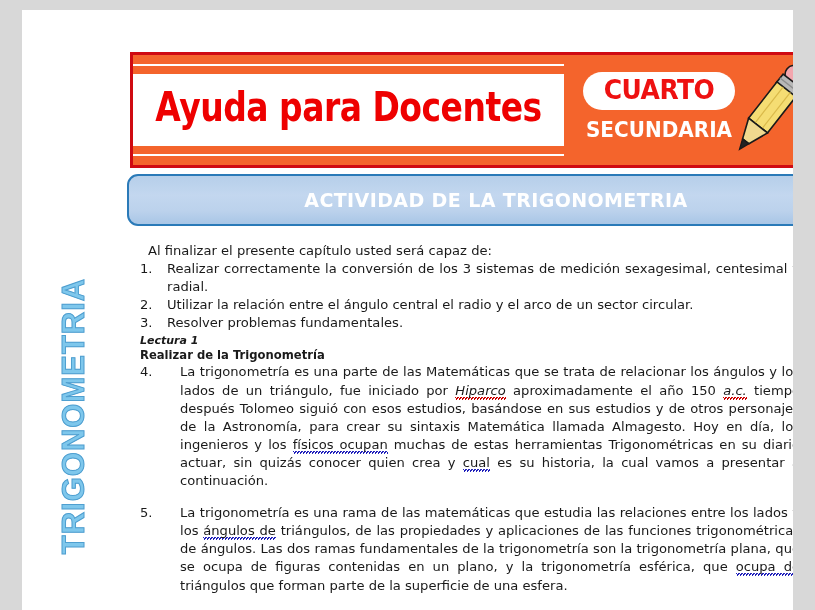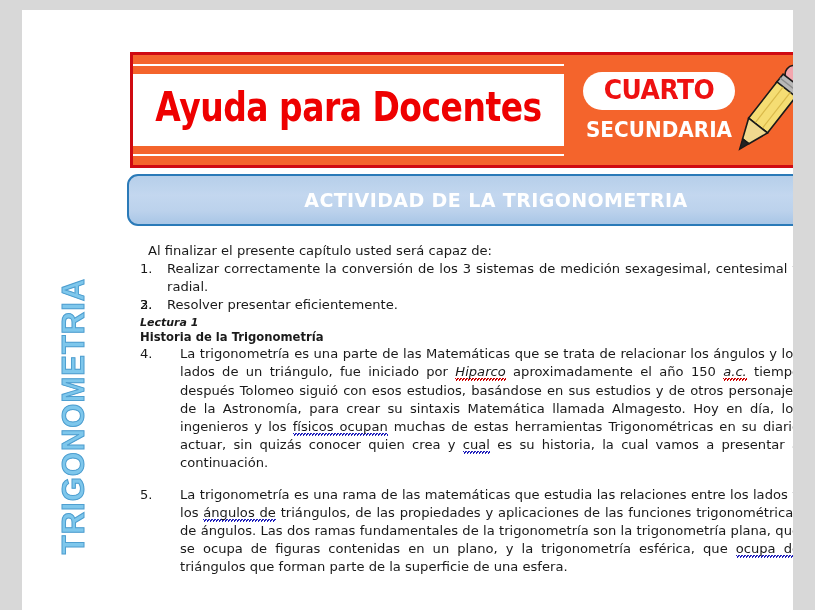--- a/index.html
+++ b/index.html
@@ -285,29 +285,29 @@
 
     <div class="body-text">
 
       <div class="lead">Al finalizar el presente capítulo usted será capaz de:</div>
 
       <div class="olist">
         <div class="li">
           <span class="num">1.</span><span>Realizar correctamente la conversión de los 3 sistemas de medición sexagesimal, centesimal y radial.</span>
         </div>
         <div class="li">
-          <span class="num">2.</span>
+          <span class="num">2.</span><span>Utilizar la relación entre el ángulo central el radio y el arco de un sector circular.</span>
         </div>
         <div class="li">
-          <span class="num">3.</span><span>Resolver presentar eficientemente.</span>
+          <span class="num">3.</span><span>Resolver problemas fundamentales.</span>
         </div>
       </div>
 
       <div class="lectura">Lectura 1</div>
-      <div class="historia">Historia de la Trigonometría</div>
+      <div class="historia">Realizar de la Trigonometría</div>
 
       <div class="li wide">
         <span class="num">4.</span><span class="rich"><span>La trigonometría es una parte de las Matemáticas que se trata de relacionar los ángulos y los lados de un triángulo, fue iniciado por </span><span class="sp-red">Hiparco</span><span> aproximadamente el año 150 </span><span class="sp-red">a.c.</span><span> tiempo después Tolomeo siguió con esos estudios, basándose en sus estudios y de otros personajes de la Astronomía, para crear su sintaxis Matemática llamada Almagesto. Hoy en día, los ingenieros y los </span><span class="sp-blue">físicos   ocupan</span><span> muchas de estas herramientas Trigonométricas en su diario actuar, sin quizás conocer quien crea y </span><span class="sp-blue">cual</span><span> es su historia, la cual vamos a presentar a continuación.</span></span>
       </div>
 
       <div class="gap"></div>
 
       <div class="li wide">
         <span class="num">5.</span><span class="rich"><span>La trigonometría es una rama de las matemáticas que estudia las relaciones entre los lados y los </span><span class="sp-blue">ángulos   de</span><span> triángulos, de las propiedades  y aplicaciones de las funciones trigonométricas de ángulos. Las dos ramas fundamentales de la trigonometría son la trigonometría plana, que se ocupa de figuras contenidas en un plano, y la trigonometría esférica, que </span><span class="sp-blue">ocupa   de</span><span> triángulos que forman parte de la superficie de una esfera.</span></span>
       </div>

